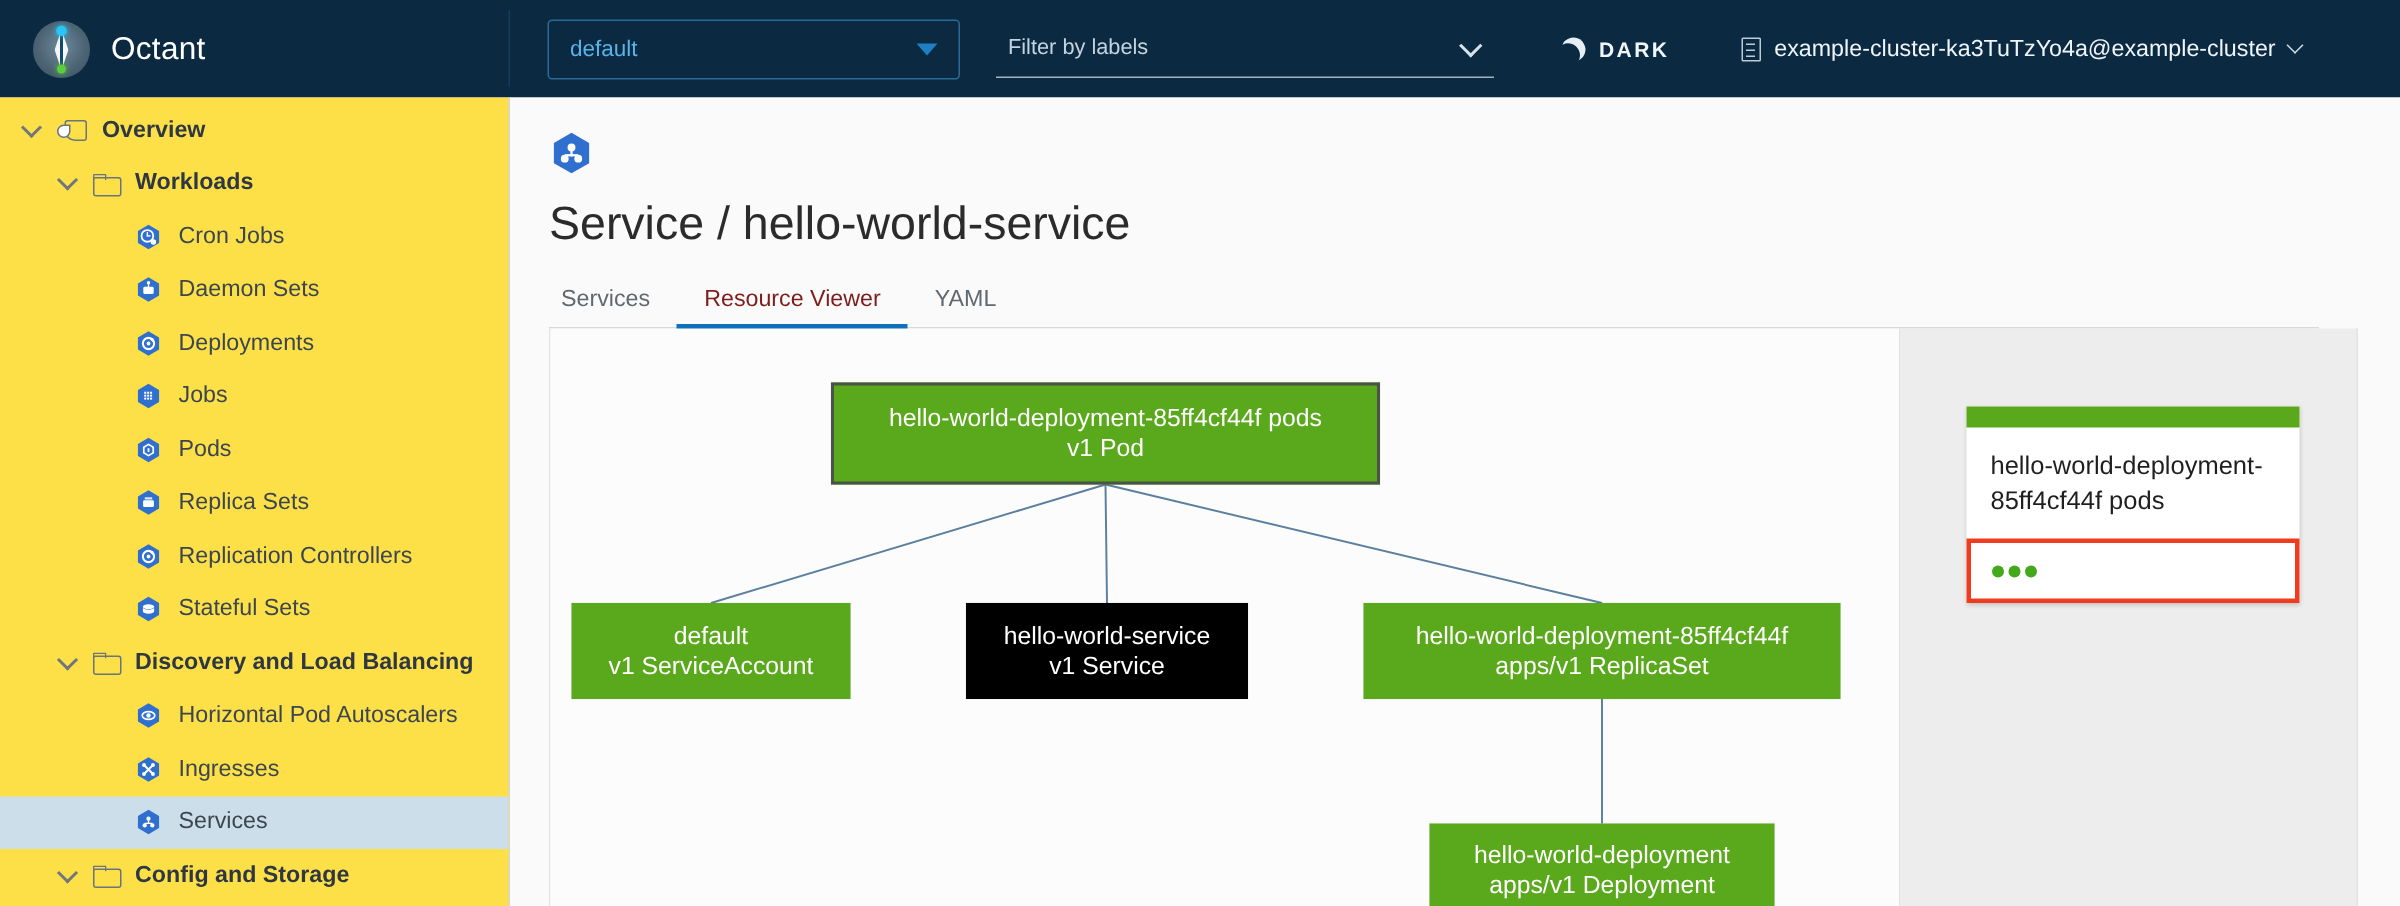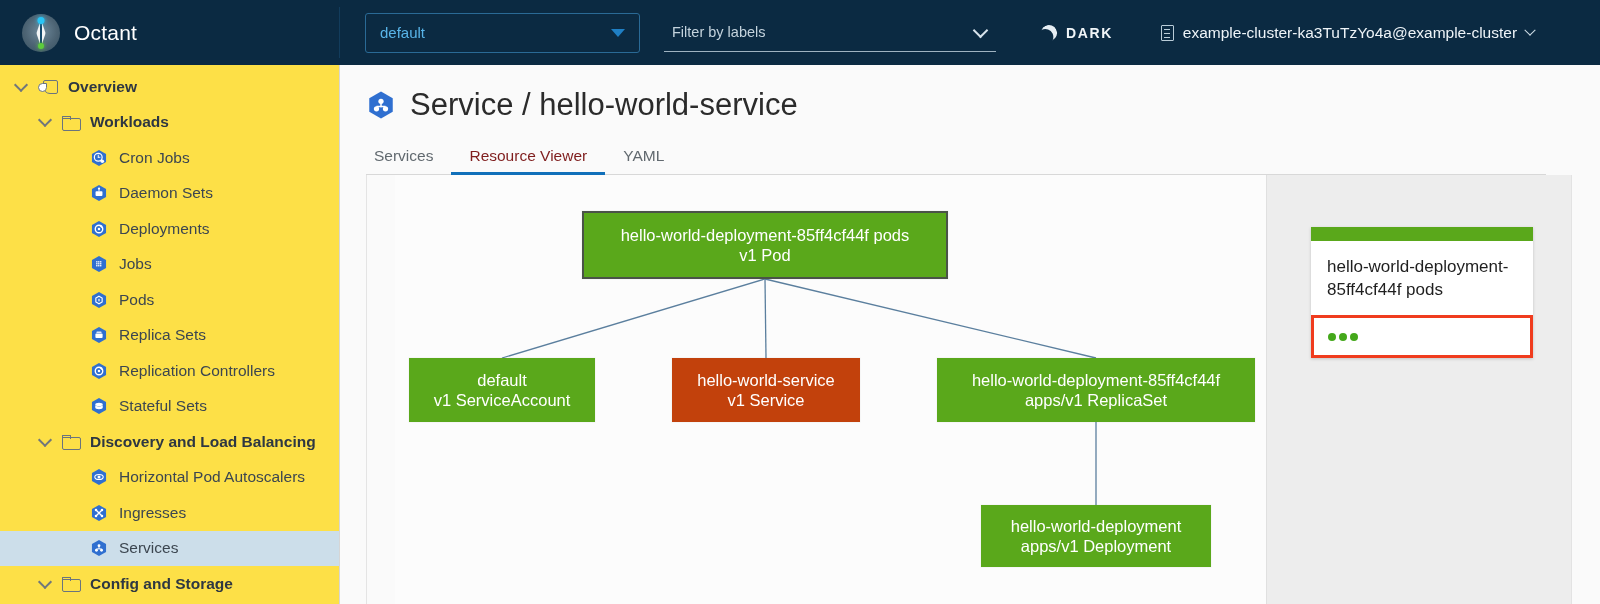--- a/index.html
+++ b/index.html
@@ -175,21 +175,21 @@
     width: 18px; height: 18px; margin-right: 11px; flex: 0 0 auto;
     display: block;
   }
 
   
   .main {
     flex: 1; background: #fafafa; display: flex; flex-direction: column;
     min-width: 0; overflow: hidden;
   }
   .page-head { padding: 22px 0 0 26px; }
-  .page-title-row { display: flex; align-items: center; gap: 14px; }
+  .page-title-row { display: flex; gap: 14px; flex-direction: column; }
   .title-ico { width: 30px; height: 30px; flex:0 0 auto; }
   .page-title { font-size: 31px; color: #2b2b2b; font-weight: normal; }
 
   .tabs {
     display: flex; align-items: flex-end; gap: 0;
     margin: 17px 0 0 26px;
     border-bottom: 1px solid #d8d8d8;
     width: calc(100% - 52px);
   }
   .tab {
@@ -201,21 +201,20 @@
   .tab.active { color: #7f1d1d; }
   .tab.active:after {
     content:''; position:absolute; left:0; right:0; bottom:-2px; height:4px;
     background: #1170ba;
   }
 
   .viewer-wrap {
     flex: 1; display: flex; margin: 0 0 0 26px;
     border-left: 1px solid #e4e4e4;
     min-height: 0;
-    padding-left: 28px;
   }
   .graph {
     flex: 1; position: relative; background: #fcfcfc;
     border-right: 1px solid #e0e0e0;
     min-width: 0;
   }
   .node {
     position: absolute;
     background: #5aa81b;
     color: #fff;
@@ -482,21 +481,21 @@
               <line x1="701" y1="247" x2="701" y2="330" stroke="#5b7f9e" stroke-width="1.3"></line>
             </svg>
         <div class="node selected" style="left: 187px; top: 36px; width: 366px; height: 68px; background: rgb(90, 168, 27);">
               <span class="ln">hello-world-deployment-85ff4cf44f pods</span>
               <span class="ln">v1 Pod</span>
             </div>
             <div class="node" style="left: 14px; top: 183px; width: 186px; height: 64px; background: rgb(90, 168, 27);">
               <span class="ln">default</span>
               <span class="ln">v1 ServiceAccount</span>
             </div>
-            <div class="node" style="left: 277px; top: 183px; width: 188px; height: 64px; background: #c2410c;">
+            <div class="node" style="left: 277px; top: 183px; width: 188px; height: 64px; background: #000000;">
               <span class="ln">hello-world-service</span>
               <span class="ln">v1 Service</span>
             </div>
             <div class="node" style="left: 542px; top: 183px; width: 318px; height: 64px; background: rgb(90, 168, 27);">
               <span class="ln">hello-world-deployment-85ff4cf44f</span>
               <span class="ln">apps/v1 ReplicaSet</span>
             </div>
             <div class="node" style="left: 586px; top: 330px; width: 230px; height: 62px; background: rgb(90, 168, 27);">
               <span class="ln">hello-world-deployment</span>
               <span class="ln">apps/v1 Deployment</span>

